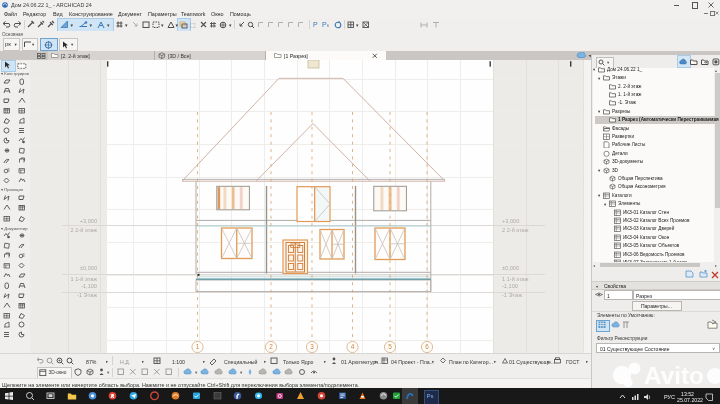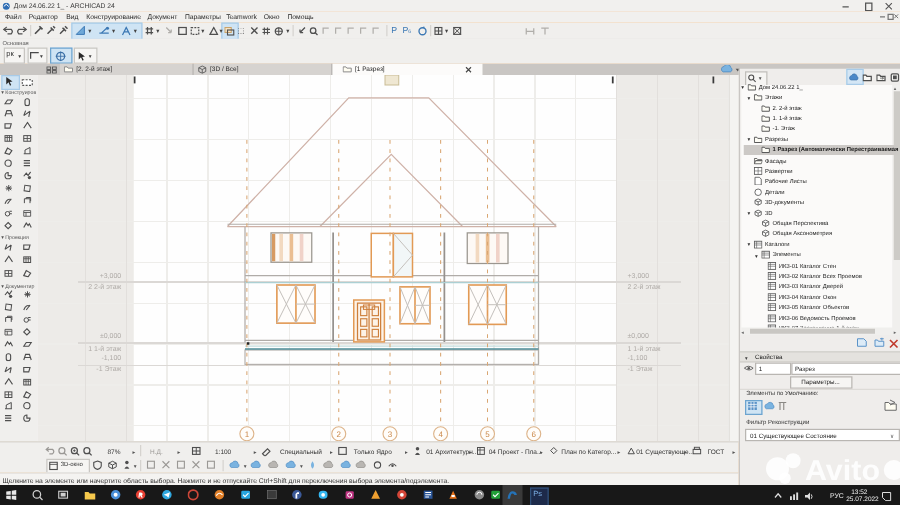--- a/index.html
+++ b/index.html
@@ -1,14 +1,14 @@
 <!DOCTYPE html>
 <html><head><meta charset="utf-8"><style>
 html,body{margin:0;padding:0;}
-#app{position:relative;width:720px;height:404px;overflow:hidden;font-family:"Liberation Sans",sans-serif;background:#fdba74;color:#222;}
+#app{position:relative;width:720px;height:404px;overflow:hidden;font-family:"Liberation Sans",sans-serif;background:#c4b5fd;color:#222;}
 .a{position:absolute;}
 .ic{position:absolute;font-size:7px;line-height:1;color:#4a4a4a;}
 </style></head><body>
 <div id="app">
     <div class="a" style="left:0;top:0;width:720px;height:9px;background:#f1f0ee;">
 <svg class="a" style="left:2px;top:1.5px" width="6" height="6">
         <circle cx="3" cy="3" r="2.8" fill="#2e6db4"></circle>
         <path d="M1 3.2 L3 1.4 L5 3.2" stroke="#fff" stroke-width="0.8" fill="none"></path>
       </svg>
 <div class="a" style="left:11px;top:2px;font-size:5.4px;color:#3a3a3a;">Дом 24.06.22 1_ - ARCHICAD 24</div>

